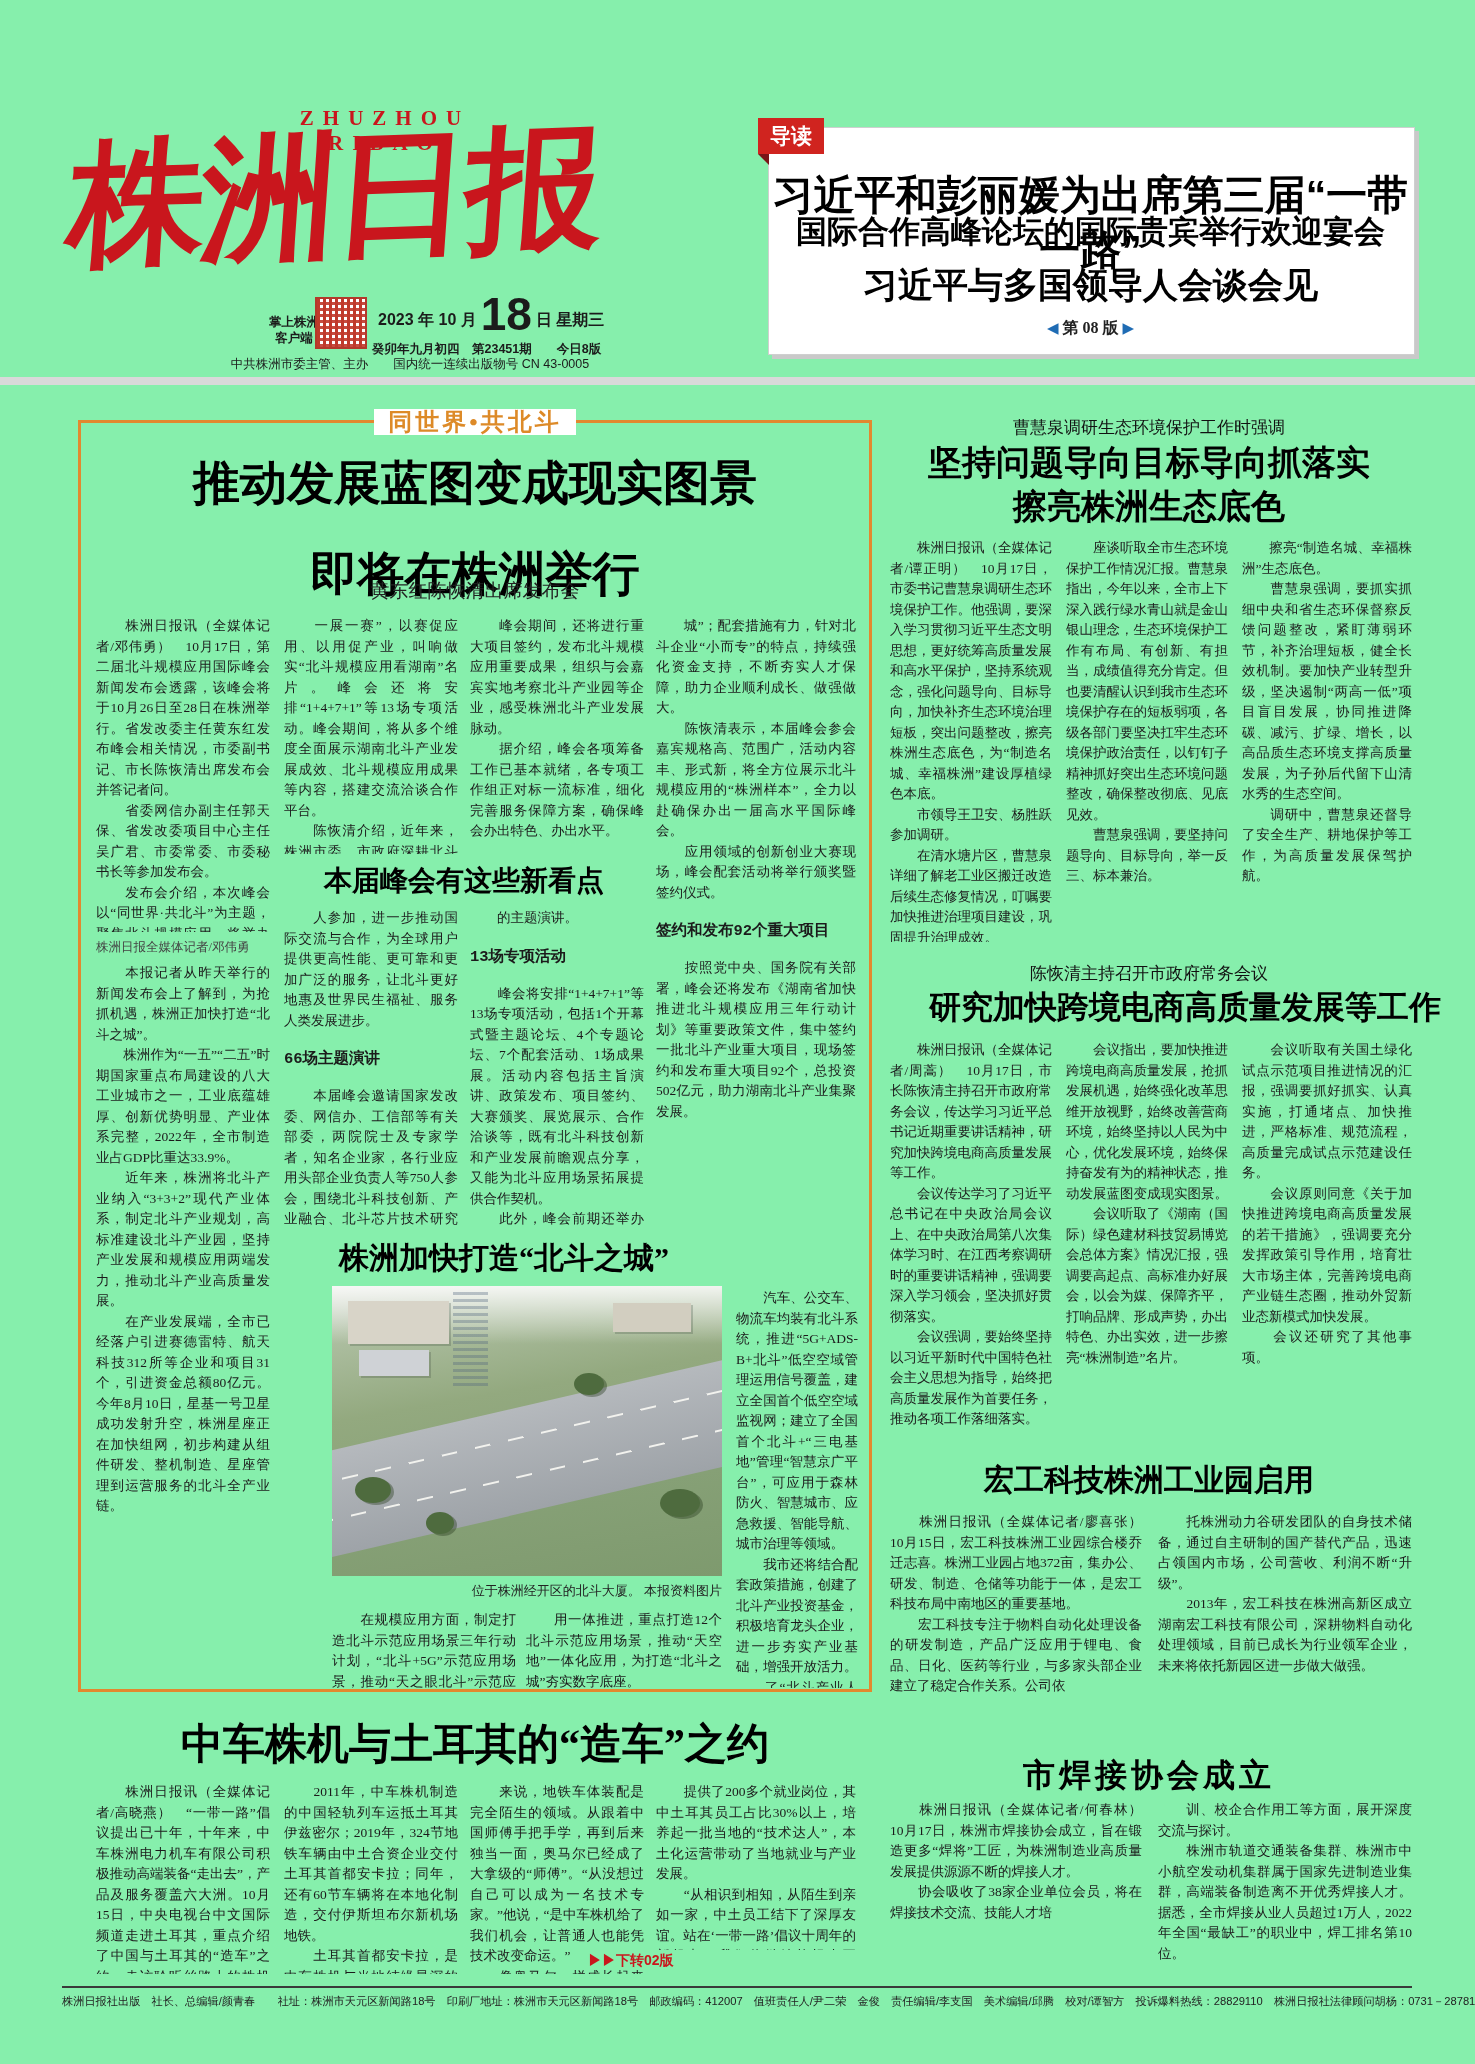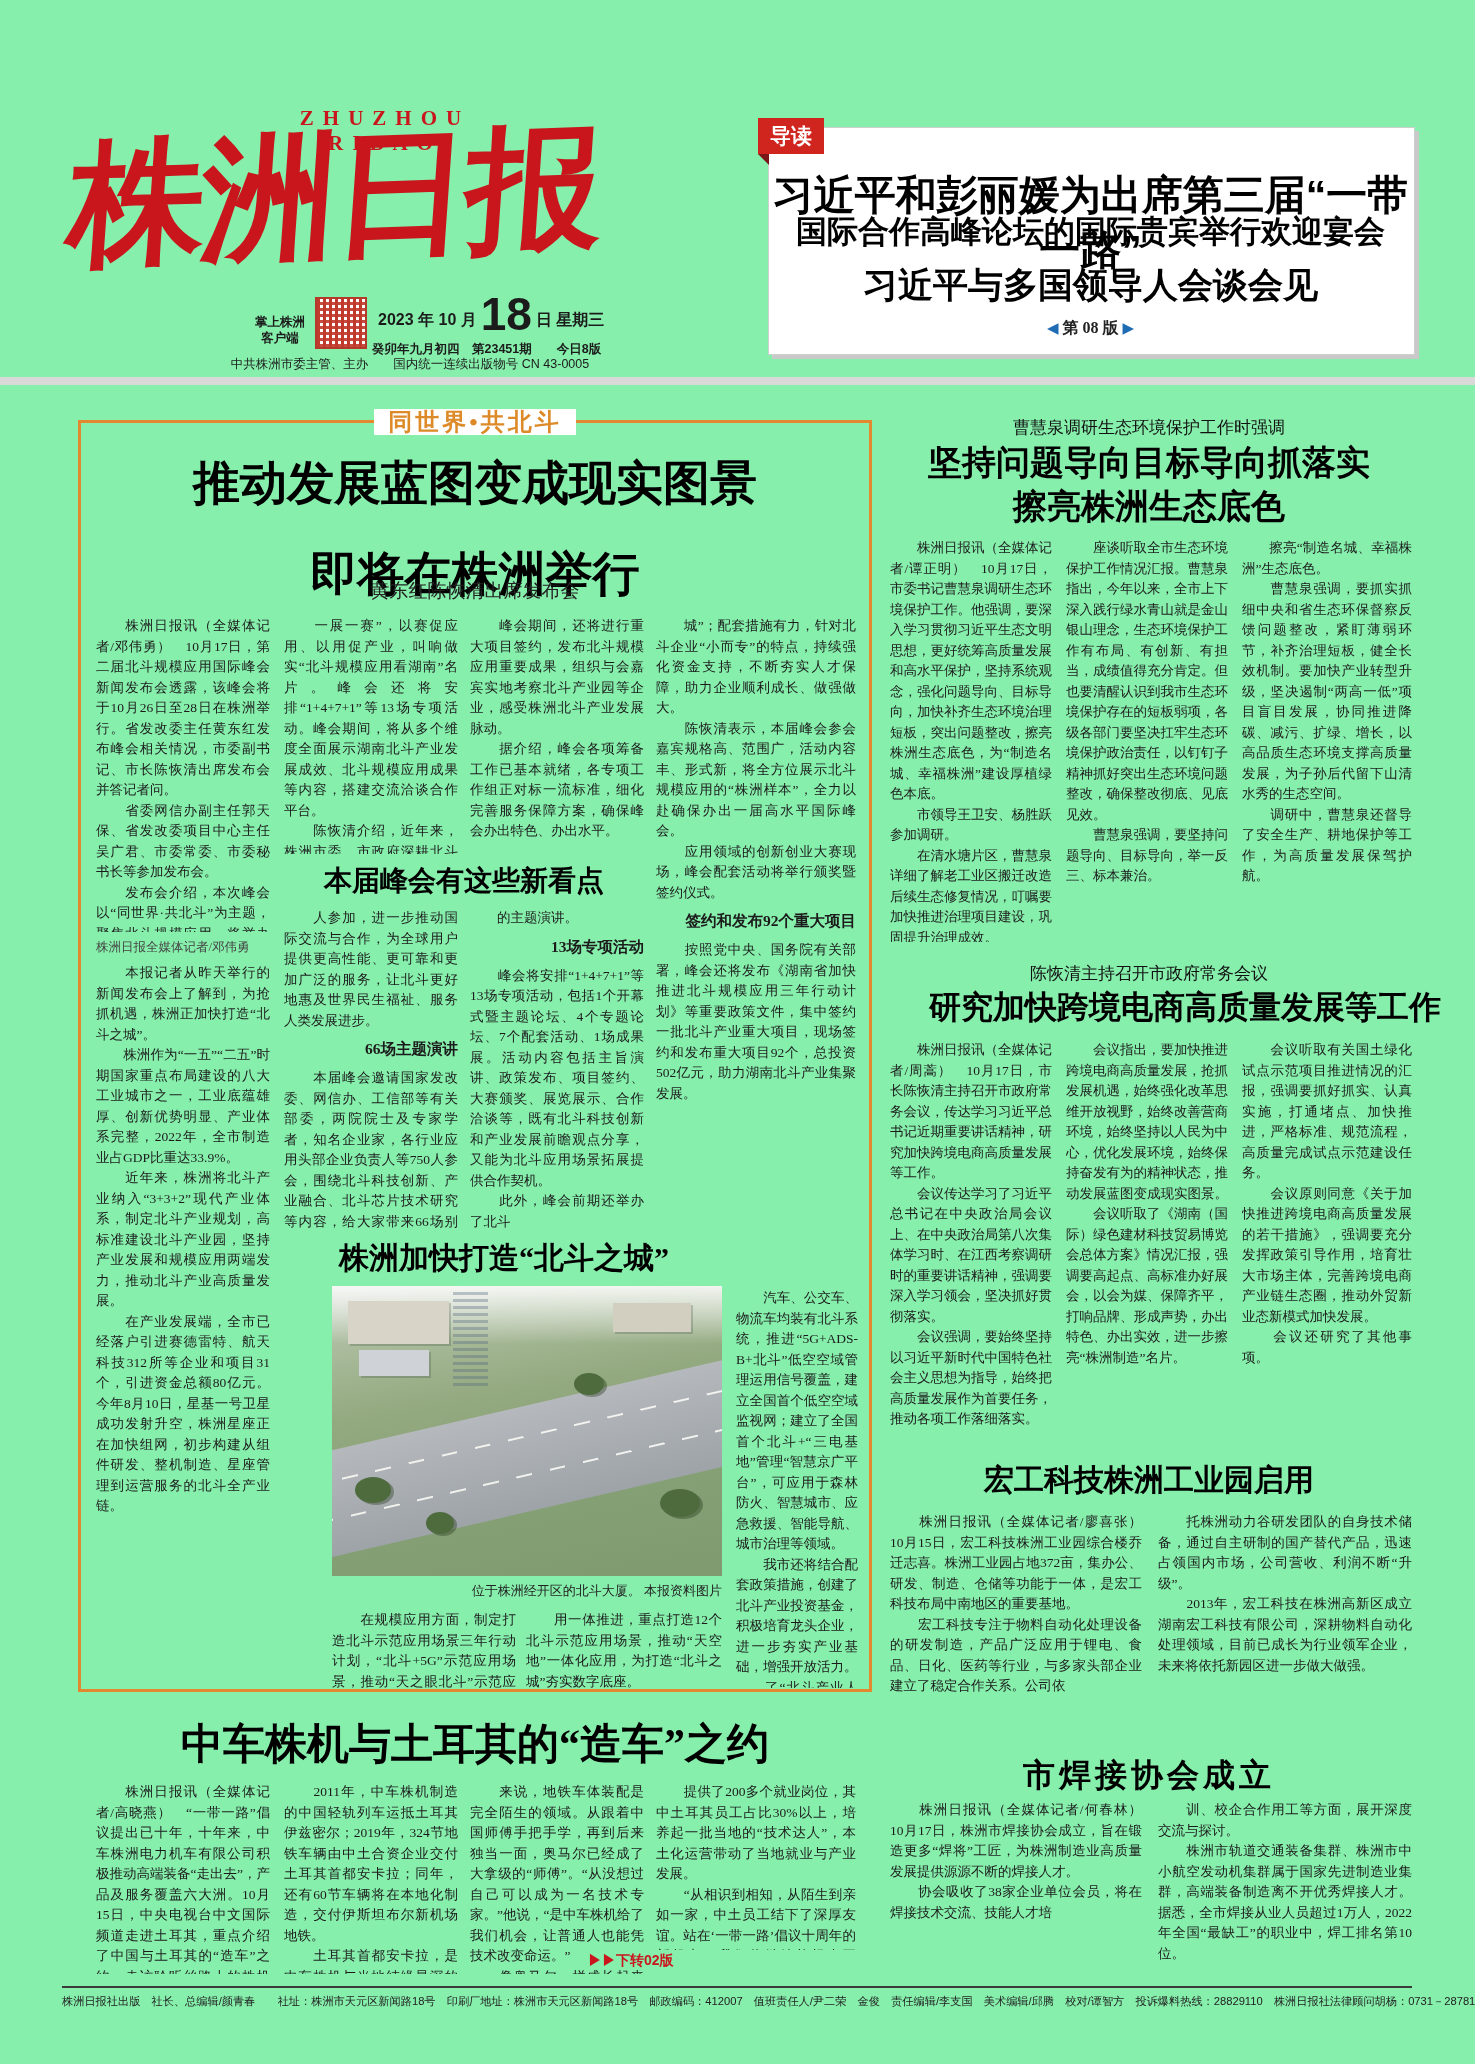--- a/index.html
+++ b/index.html
@@ -32,22 +32,22 @@
   .mainbox{border:3px solid #e2882f;}
   .eyebrow{color:#dd8a28;font-weight:bold;font-size:24px;letter-spacing:3px;font-family:"Liberation Serif",serif;}
   .eyebrow span{background:#fff;padding:0 14px;}
   .h-black{font-family:"Liberation Sans",sans-serif;font-weight:900;color:#000;}
   .h-serif{font-family:"Liberation Serif",serif;font-weight:900;color:#000;}
   .byline{font-size:19px;color:#222;}
   .col,.coltext{font-size:13.5px;line-height:1.52;text-align:justify;white-space:pre-line;
        color:#1b1b1b;font-family:"Liberation Serif",serif;}
   .col{position:absolute;overflow:hidden;}
   .colstack{position:absolute;overflow:hidden;}
-  .subhead{text-align:right;font-weight:bold;font-size:15.5px;margin:8px 0;white-space:normal;
-           font-family:Liberation Serif, serif;}
+  .subhead{text-align:left;font-weight:bold;font-size:15.5px;margin:17px 0;white-space:normal;
+           font-family:Liberation Mono, monospace;}
   .credit{font-size:12.5px;color:#444;margin-bottom:6px;text-align:left;}
   .kicker{font-size:17px;color:#111;}
   .caption{font-size:13px;text-align:right;color:#222;}
   .jump{color:#c9161d;font-weight:bold;font-size:14px;font-family:"Liberation Sans",sans-serif;}
   .footer-line{font-size:11.2px;color:#222;white-space:nowrap;font-family:"Liberation Sans",sans-serif;}
   .rule{background:#3a3a3a;}
   
   .photo{overflow:hidden;background:linear-gradient(170deg,#c9cfc2 0%,#aebfa2 14%,#93a97f 38%,#86a076 70%,#7e9a6e 100%);}
   .ph-haze{position:absolute;left:0;top:0;width:100%;height:20%;background:linear-gradient(180deg,rgba(255,255,255,.85),rgba(255,255,255,0));}
   .ph-road{position:absolute;left:-15%;top:40%;width:140%;height:36%;transform:rotate(-13deg);
@@ -59,21 +59,21 @@
   .tree{position:absolute;border-radius:50%;background:#4e6b3e;box-shadow:3px 2px 0 rgba(40,60,30,.4);}
 </style>
 </head>
 <body>
 
 <div id="page">
 
   <div class="abs mast-en ctr" style="left:245px;top:106px;width:280px;">ZHUZHOU RIBAO</div>
   <div class="abs mast-logo" style="left:70px;top:128px;width:560px;">株洲日报</div>
 
-  <div class="abs small-b" style="left:252px;top:314px;width:56px;">掌上株洲
+  <div class="abs small-b" style="left:266px;top:314px;width:56px;">掌上株洲
 客户端</div>
   <div class="abs qr" style="left:315px;top:297px;"></div>
 
   <div class="abs dateline" style="left:378px;top:294px;">
     <span class="pre">2023 年 10 月</span>
     <span class="day">18</span>
     <span class="suf">日 星期三</span>
   </div>
   <div class="abs meta" style="left:372px;top:341px;">癸卯年九月初四　第23451期　　今日8版</div>
   <div class="abs meta ctr" style="left:160px;top:356px;width:500px;font-weight:normal;">中共株洲市委主管、主办　　国内统一连续出版物号 CN 43-0005</div>

